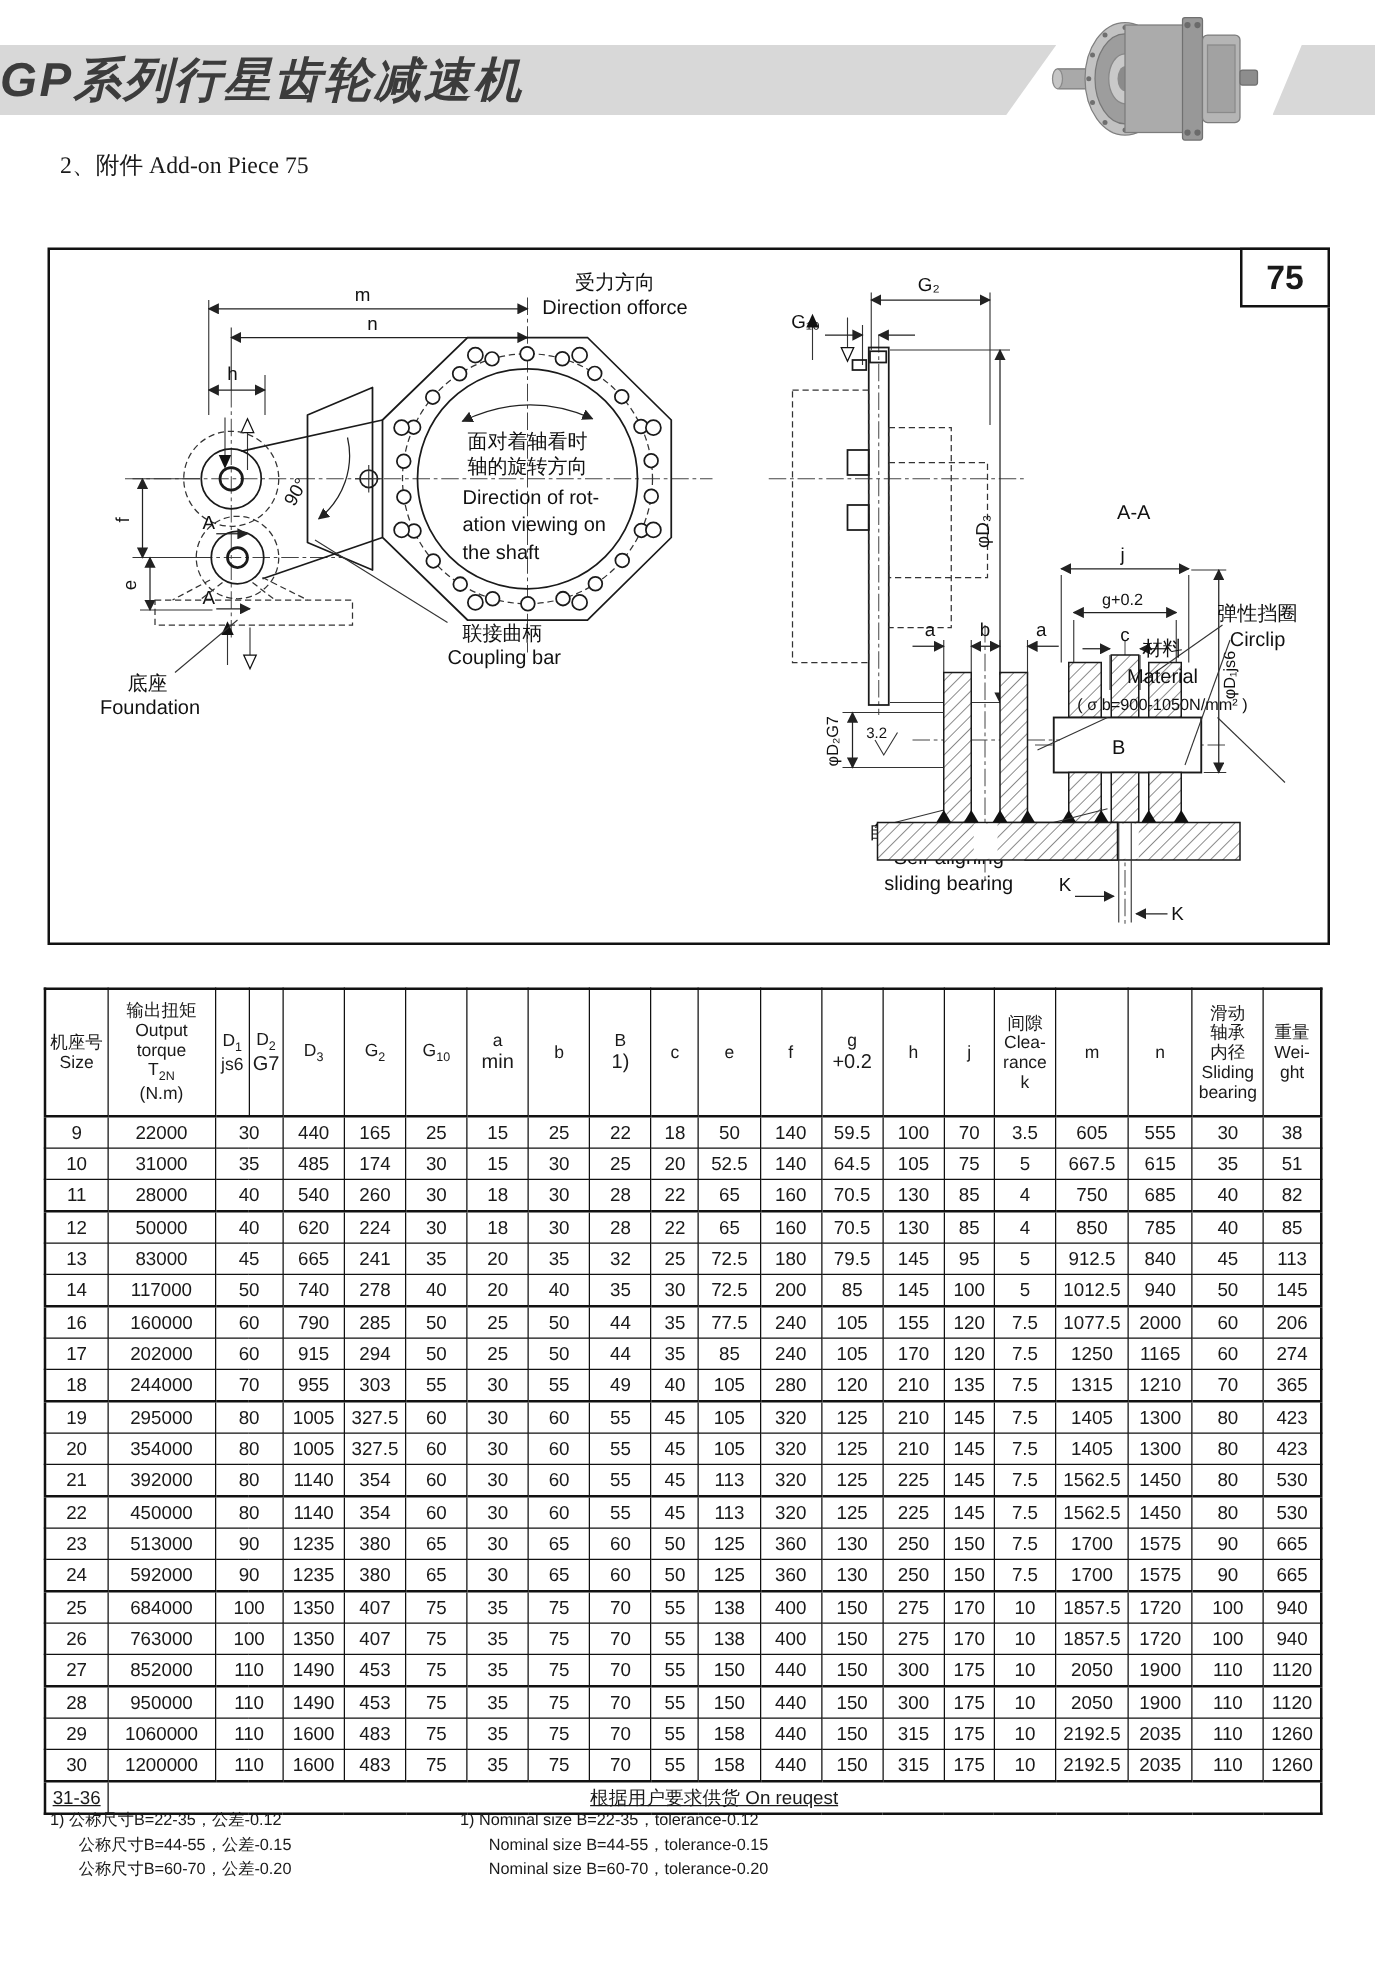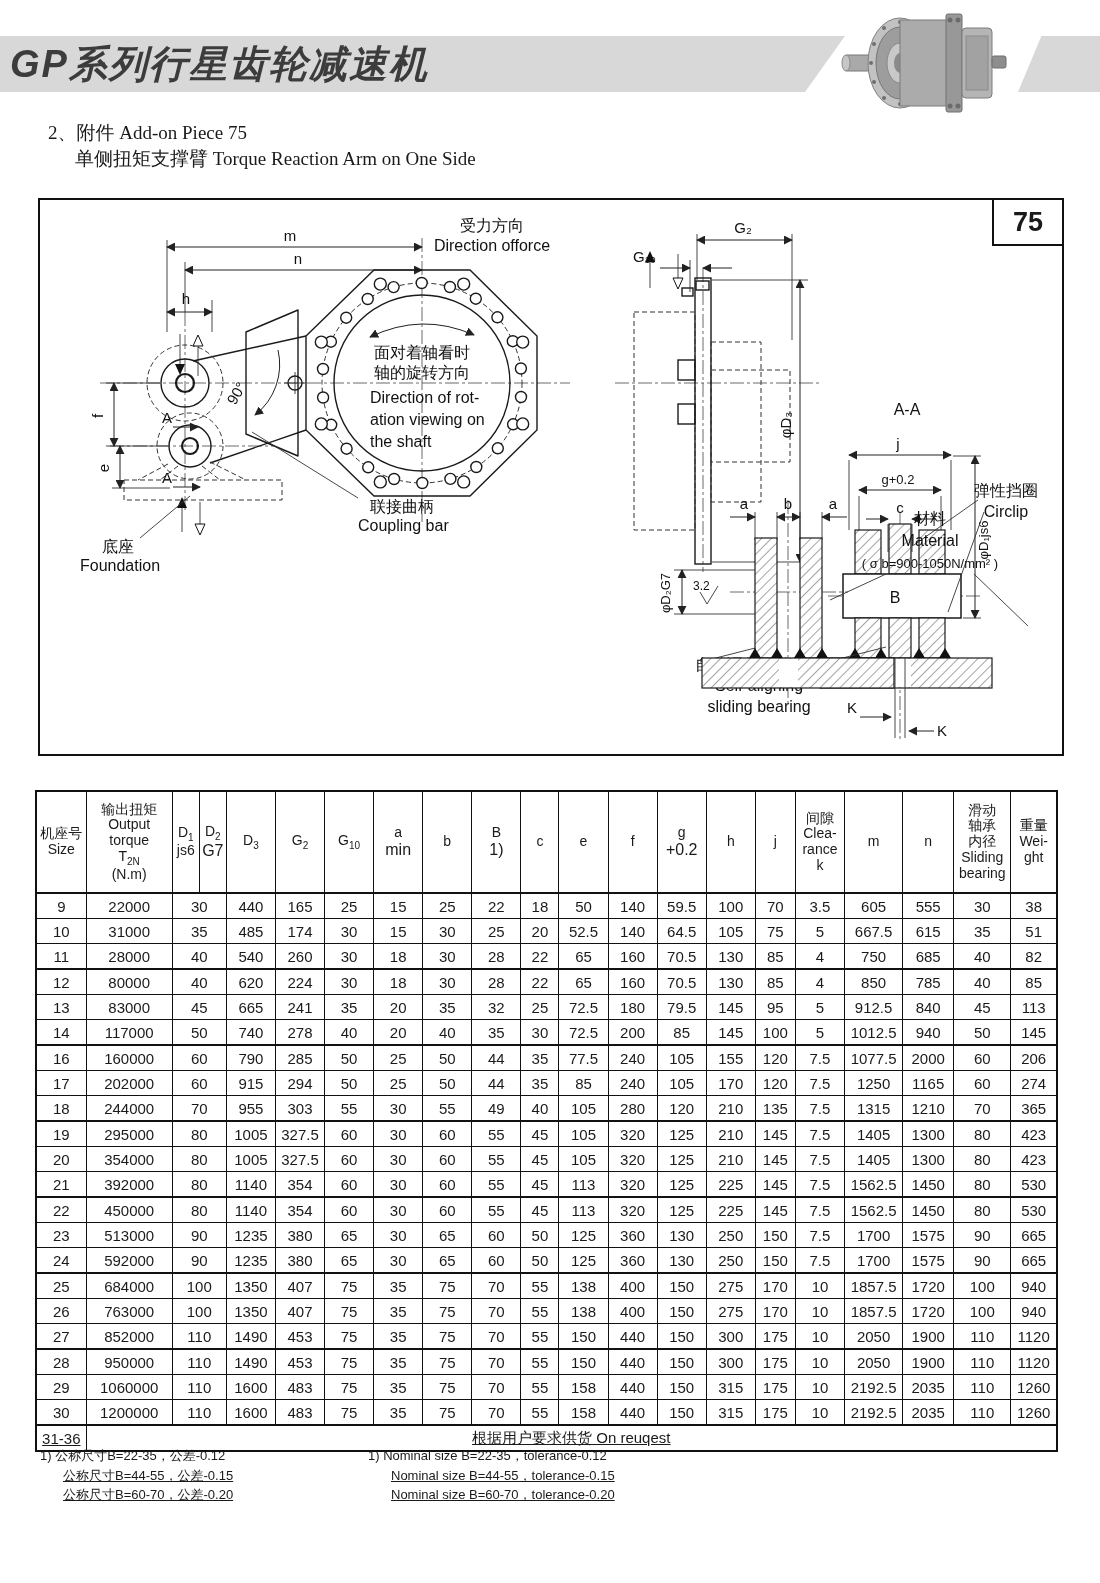--- a/index.html
+++ b/index.html
@@ -1,21 +1,21 @@
 <!DOCTYPE html>
 <html><head>
 <meta charset="utf-8">
 <style>
   html,body{margin:0;padding:0;}
   body{width:1100px;height:1583px;position:relative;background:#fff;overflow:hidden;
        font-family:"Liberation Sans","DejaVu Sans",sans-serif;color:#1a1a1a;}
   .banner{position:absolute;left:0;top:36px;width:845px;height:56px;background:#d8d8d8;
           clip-path:polygon(0 0,100% 0,calc(100% - 40px) 100%,0 100%);display:flex;align-items:center;}
   .banner-title{font-size:38px;font-weight:bold;font-style:italic;color:#3c3c3c;
-                letter-spacing:2px;padding-left:10px;white-space:nowrap;}
+                letter-spacing:2px;white-space:nowrap;}
   .deco{position:absolute;left:1018px;top:36px;width:90px;height:56px;background:#d8d8d8;
         clip-path:polygon(26% 0,100% 0,100% 100%,0 100%);}
   .gear-img{position:absolute;left:838px;top:2px;width:175px;height:122px;}
   .section-head{position:absolute;left:48px;top:120px;font-size:19px;line-height:26px;font-family:Liberation Serif, serif;}
   .section-head .l2{padding-left:27px;}
   .draw-frame{position:absolute;left:38px;top:198px;width:1022px;height:554px;border:2px solid #111;}
   .pagenum{position:absolute;right:-2px;top:-2px;width:68px;height:44px;border:2px solid #111;
            display:flex;align-items:center;justify-content:center;font-size:27px;font-weight:bold;background:#fff;}
   svg text{fill:#111;font-family:"Liberation Sans","DejaVu Sans",sans-serif;}
   .s{stroke:#1a1a1a;stroke-width:1.4;fill:none;}
@@ -38,21 +38,21 @@
              padding:0;font-weight:normal;}
   .datatable thead th{height:100px;font-size:14px;line-height:1.12;border-bottom:2.5px solid #111;}
   .datatable tbody td{height:24px;font-size:15px;}
   .datatable tr.group-end td{border-bottom:2.5px solid #111;}
   .datatable .small{font-size:16px;}
   .datatable sub{font-size:10px;}
   .onreq td{height:36px;font-size:16px;border-top:2.5px solid #111;text-decoration:underline;}
   .footnotes{position:absolute;top:1446px;font-size:13px;line-height:1.5;}
   .fn-cn{left:40px;}
   .fn-en{left:368px;}
-  .fn-indent{padding-left:23px;text-decoration:underline;}
+  .fn-indent{padding-left:23px;}
 </style>
 </head>
 <body>
 
 <div class="banner">
   <div class="banner-title">GP系列行星齿轮减速机</div>
 </div>
 <div class="deco"></div>
 
 <svg class="gear-img" viewBox="0 0 175 122">
@@ -82,21 +82,20 @@
     <circle cx="120" cy="18" r="2.5" fill="#6b6b6b"></circle>
   <circle cx="112" cy="104" r="2.5" fill="#6b6b6b"></circle>
     <circle cx="120" cy="104" r="2.5" fill="#6b6b6b"></circle>
   <rect x="124" y="26" width="30" height="70" rx="4" fill="#b5b5b5" stroke="#7c7c7c"></rect>
   <rect x="128" y="34" width="22" height="54" fill="#a2a2a2" stroke="#8a8a8a"></rect>
   <rect x="154" y="54" width="14" height="12" rx="2" fill="#8d8d8d" stroke="#6f6f6f"></rect>
 </svg>
 
 <div class="section-head">
   <div class="l1">2、附件 Add-on Piece 75</div>
-  <div class="l2">单侧扭矩支撑臂 Torque Reaction Arm on One Side</div>
 </div>
 
 <div class="draw-frame">
   <div class="pagenum">75</div>
   <svg width="1022" height="554" viewBox="0 0 1022 554">
     <defs>
       <marker id="arr" viewBox="0 0 10 10" refX="9" refY="5" markerWidth="9" markerHeight="9" orient="auto-start-reverse">
         <path d="M0,0 L10,5 L0,10 z" fill="#222"></path>
       </marker>
       <pattern id="h" width="7" height="7" patternTransform="rotate(45)" patternUnits="userSpaceOnUse">
@@ -498,21 +497,21 @@
         <td>130</td>
         <td>85</td>
         <td>4</td>
         <td>750</td>
         <td>685</td>
         <td>40</td>
         <td>82</td>
       </tr>
       <tr>
         <td>12</td>
-        <td>80000</td>
+        <td>50000</td>
         <td colspan="2">40</td>
         <td>620</td>
         <td>224</td>
         <td>30</td>
         <td>18</td>
         <td>30</td>
         <td>28</td>
         <td>22</td>
         <td>65</td>
         <td>160</td>

